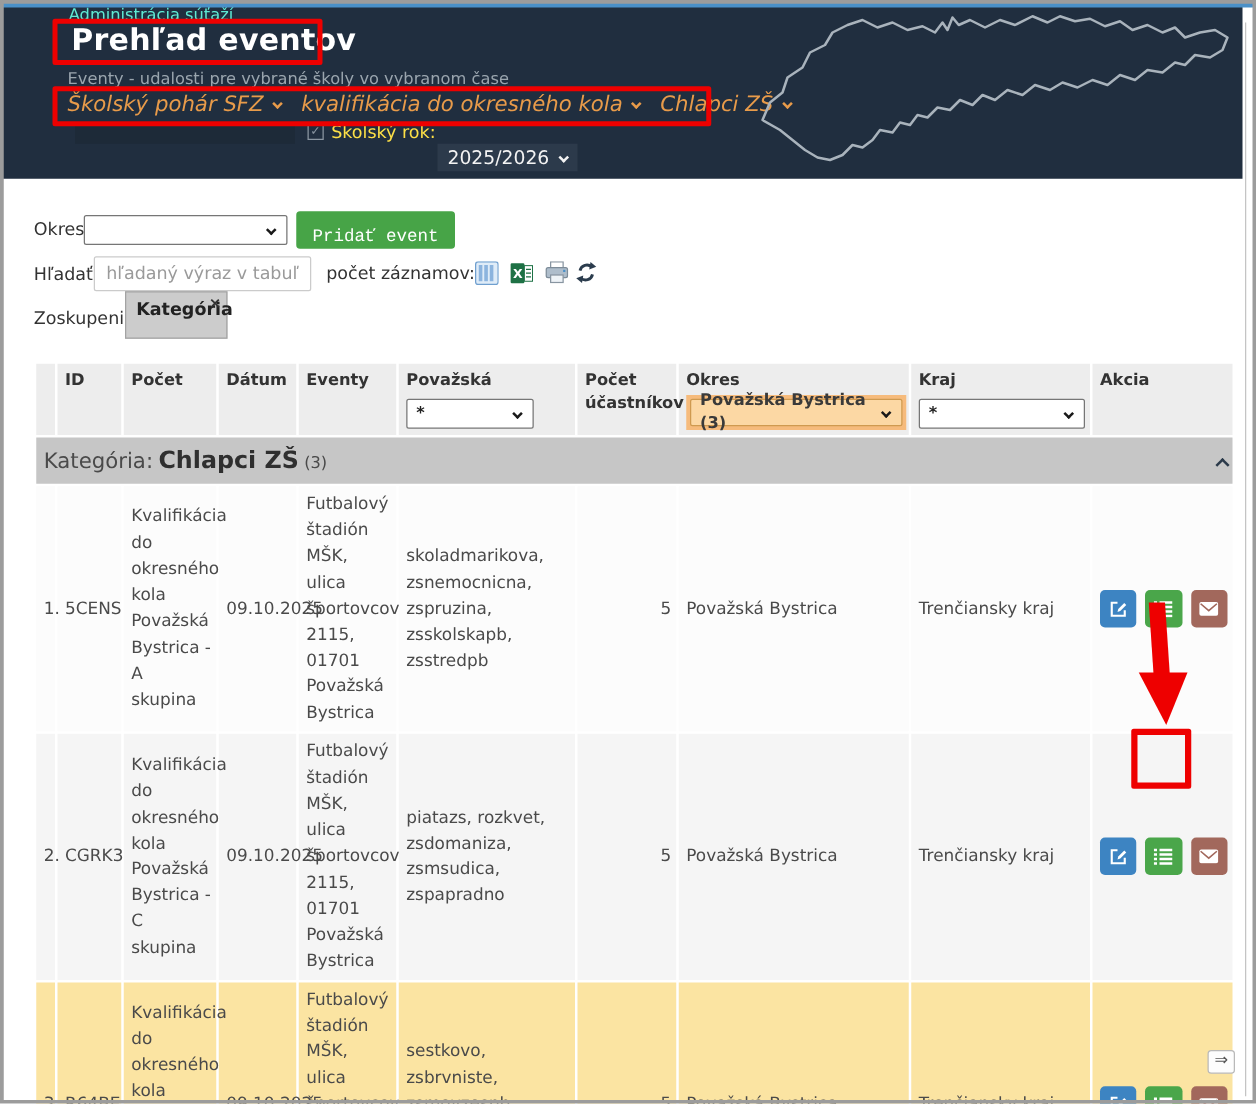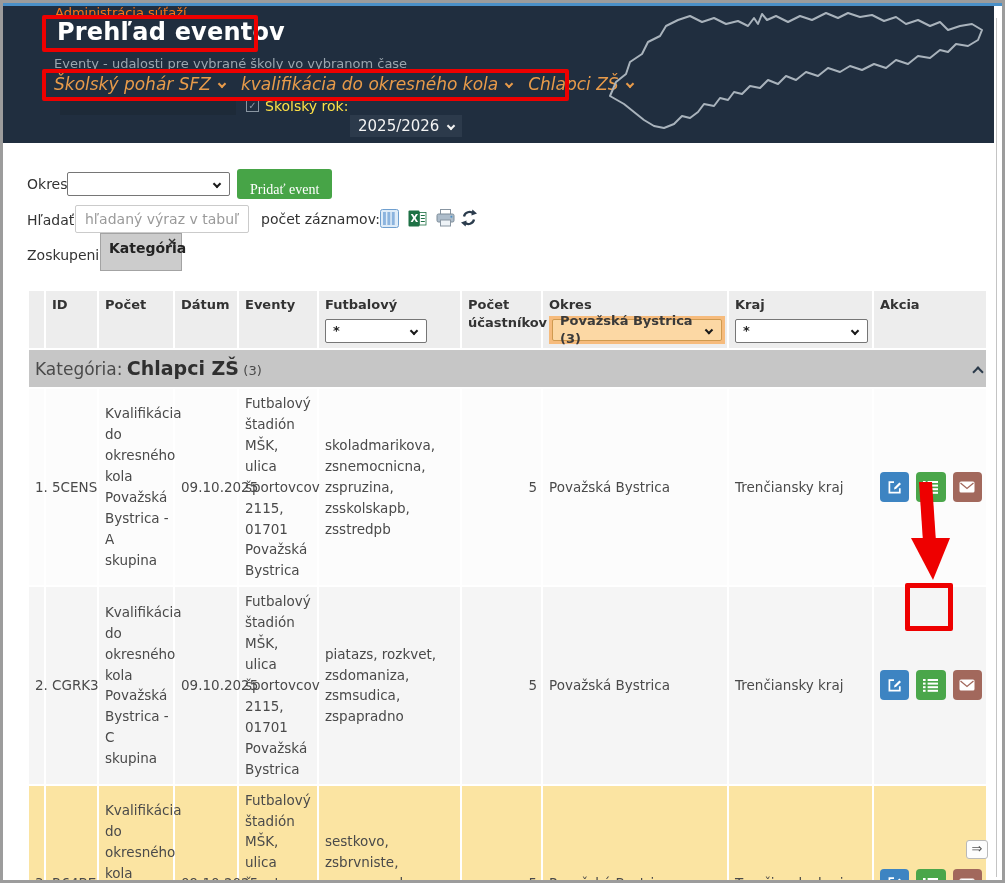--- a/index.html
+++ b/index.html
@@ -5,21 +5,21 @@
   html,body{margin:0;padding:0;background:#e9e9e9;}
   *{box-sizing:border-box;}
   .page{position:relative;width:1005px;height:883px;background:#ffffff;overflow:hidden;
         font-family:"DejaVu Sans","Liberation Sans",sans-serif;}
   .border-overlay{position:absolute;inset:0;border:3px solid #9c9c9c;pointer-events:none;z-index:60;}
   .abs{position:absolute;}
 
   
   .hdr{position:absolute;left:0;top:0;width:994px;height:143px;background:#202e3f;}
   .topstrip{position:absolute;left:0;top:0;width:1005px;height:6px;background:#4a90c8;z-index:20;}
-  .app-label{left:55px;top:5px;font-size:13px;color:#f97316;cursor:pointer;text-decoration:underline;}
+  .app-label{left:55px;top:5px;font-size:13px;color:#5eead4;cursor:pointer;text-decoration:underline;}
   .title{left:57px;top:18px;font-size:24px;color:#ffffff;font-weight:700;letter-spacing:.2px;}
   .subtitle{left:54px;top:56px;font-size:13px;color:#9aa5ae;}
   .crumbs{left:54px;top:74px;display:flex;gap:16px;align-items:center;font-style:italic;}
   .crumb{color:#e89b4a;font-size:17px;cursor:pointer;white-space:nowrap;}
   .chev{display:inline-block;width:6px;height:6px;border:solid currentColor;border-width:0 2px 2px 0;
         transform:rotate(45deg);margin-left:8px;vertical-align:3px;}
   .dark-input{left:60px;top:97px;width:176px;height:18px;background:#1d2a38;border:1px solid #3947559;}
   .hcheck{left:246px;top:99px;width:13px;height:13px;border:1px solid #8a96a2;color:#8a96a2;
           font-size:10px;line-height:11px;text-align:center;cursor:pointer;}
   .hcheck::after{content:"✓";}
@@ -29,21 +29,21 @@
   .year-select .chev{border-width:0 2px 2px 0;margin-left:9px;vertical-align:1px;}
   .map{left:602px;top:8px;}
 
   
   .lbl{font-size:14px;color:#333;}
   .fakeselect{background:#fff;border:1px solid #767676;border-radius:2px;display:flex;align-items:center;
               justify-content:space-between;padding:0 7px;font-size:13px;color:#222;cursor:pointer;}
   .fakeselect .chev{width:6px;height:6px;border-width:0 2.4px 2.4px 0;color:#1a1a1a;margin-left:6px;margin-right:2px;vertical-align:1px;}
   .okres-select{left:67px;top:172px;width:163px;height:24px;}
   .btn-add{left:237px;top:169px;height:30px;background:#47a447;color:#fff;border:none;border-radius:3px;
-           font-size:14px;padding:13px 13px;cursor:pointer;font-family:Liberation Serif, serif;}
+           font-size:14px;padding:13px 13px;cursor:pointer;font-family:Liberation Mono, monospace;}
   .search-input{left:75px;top:205px;width:174px;height:28px;border:1px solid #cbcbcb;border-radius:2px;
                 font-size:14px;color:#444;padding:0 9px;font-family:inherit;}
   .search-input::placeholder{color:#9a9a9a;}
   .count{left:261px;top:211px;font-size:14px;color:#333;}
   .icon-btn{cursor:pointer;}
   .tag{left:100px;top:233px;width:82px;height:38px;background:#cccccc;border:1px solid #a3a3a3;cursor:grab;}
   .tag .tag-txt{position:absolute;left:8px;top:6px;font-weight:bold;font-size:14px;color:#222;}
   .tag .tag-x{position:absolute;right:4px;top:1px;font-weight:bold;font-size:12px;color:#333;cursor:pointer;}
 
   
@@ -177,21 +177,21 @@
         <col style="width:112px">
     </colgroup>
     <thead>
       <tr>
         <th></th>
         <th>ID</th>
         <th>Počet</th>
         <th>Dátum</th>
         <th>Eventy</th>
         <th>
-          <div>Futbalový</div>
+          <div>Považská</div>
           <div class="fakeselect th-select" style="width:102px;">
               <span>*</span>
               <i class="chev"></i>
             </div>
         </th>
         <th>Počet účastníkov</th>
         <th>
           <div>Okres</div>
           <div class="okres-hl">
             <div class="fakeselect">

